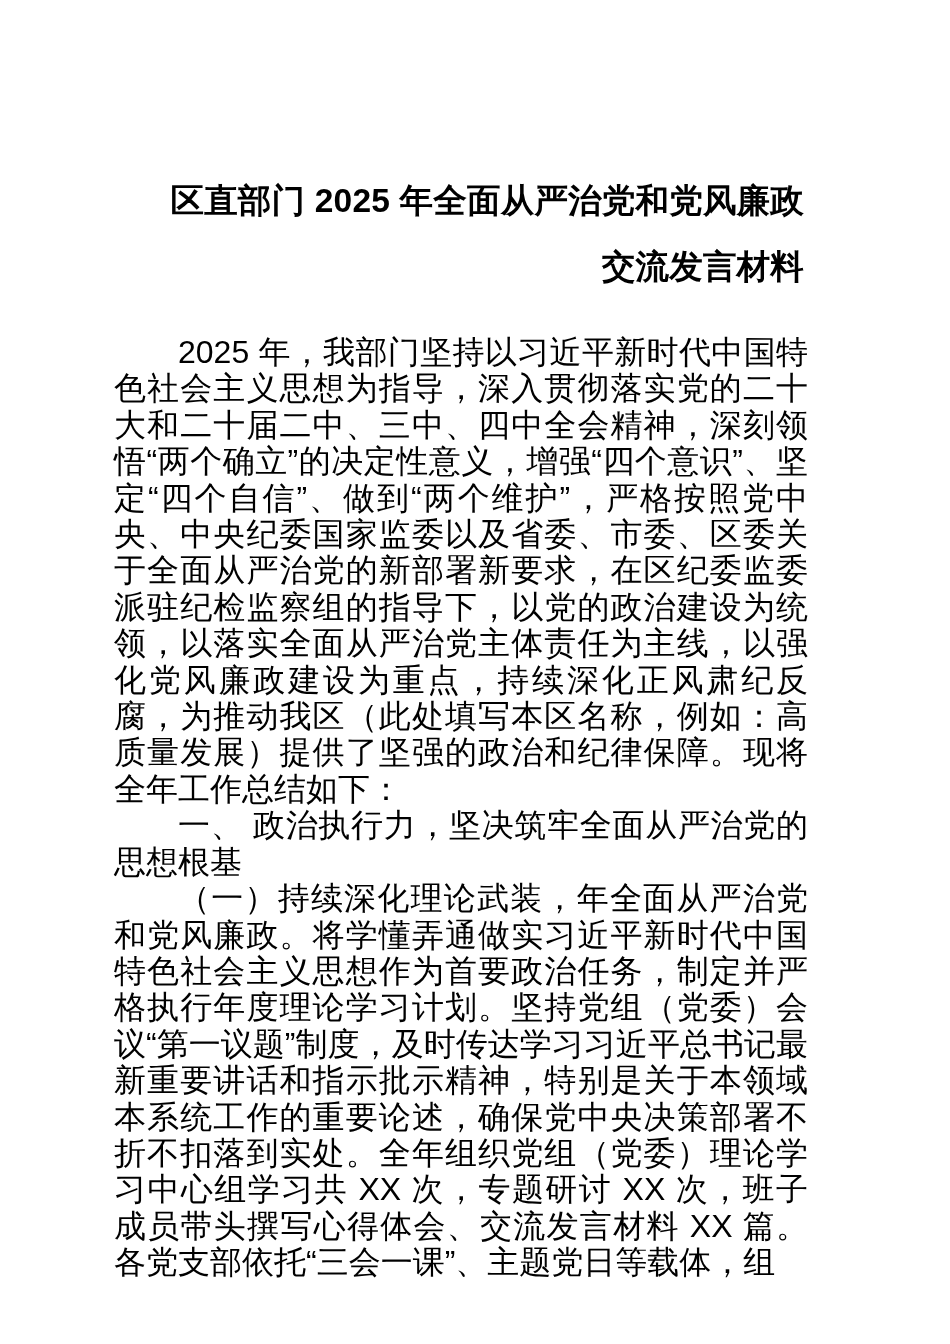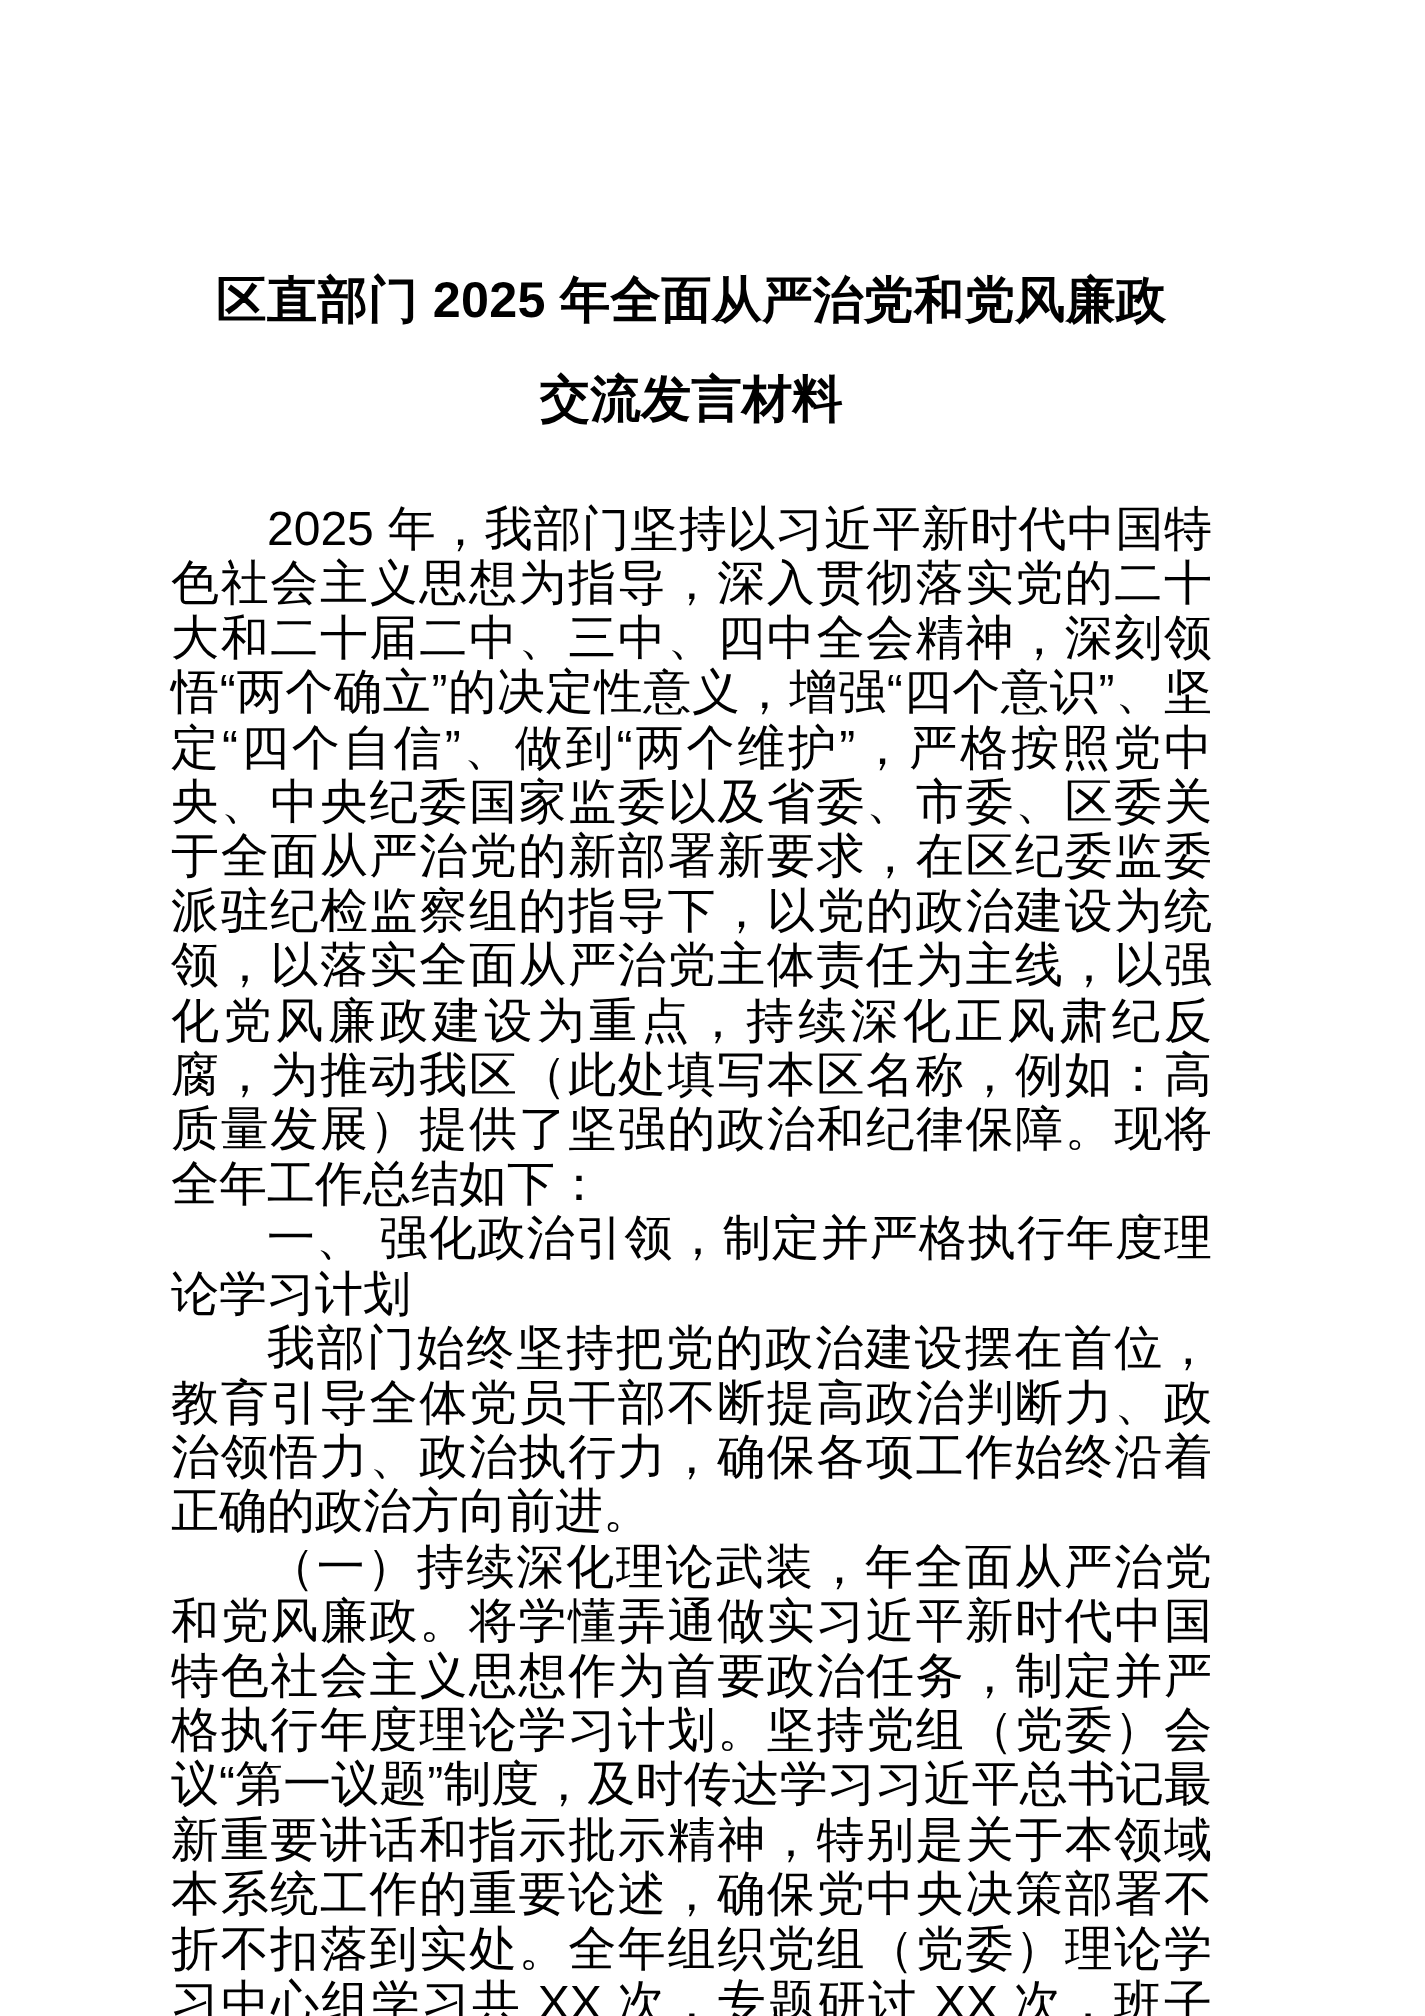--- a/index.html
+++ b/index.html
@@ -20,21 +20,21 @@
   .doc-body {
     position: absolute;
     left: 114px;
     top: 168px;
     width: 694px;
   }
   .doc-title {
     font-size: 33.5px;
     font-weight: bold;
     line-height: 66px;
-    text-align: center;
+    text-align: right;
     letter-spacing: 0.2px;
     margin: 0 0 0 0;
     padding: 0 4px;
     word-break: break-all;
   }
   .spacer-after-title {
     height: 34px;
   }
   .para {
     font-size: 32px;
@@ -61,20 +61,19 @@
 
     <div class="doc-title">
       <div>区直部门 2025 年全面从严治党和党风廉政</div>
       <div>交流发言材料</div>
     </div>
 
     <div class="spacer-after-title"></div>
 
     <p class="para indent">2025 年，我部门坚持以习近平新时代中国特色社会主义思想为指导，深入贯彻落实党的二十大和二十届二中、三中、四中全会精神，深刻领悟“两个确立”的决定性意义，增强“四个意识”、坚定“四个自信”、做到“两个维护”，严格按照党中央、中央纪委国家监委以及省委、市委、区委关于全面从严治党的新部署新要求，在区纪委监委派驻纪检监察组的指导下，以党的政治建设为统领，以落实全面从严治党主体责任为主线，以强化党风廉政建设为重点，持续深化正风肃纪反腐，为推动我区（此处填写本区名称，例如：高质量发展）提供了坚强的政治和纪律保障。现将全年工作总结如下：</p>
 
-    <p class="para heading-num">一、 强化政治引领，制定并严格执行年度理论学习计划</p>
+    <p class="para heading-num">一、 政治执行力，坚决筑牢全面从严治党的思想根基</p>
 
-    <p class="para indent">我部门始终坚持把党的政治建设摆在首位，教育引导全体党员干部不断提高政治判断力、政治领悟力、政治执行力，确保各项工作始终沿着正确的政治方向前进。</p>
 
     <p class="para indent">（一）持续深化理论武装，年全面从严治党和党风廉政。将学懂弄通做实习近平新时代中国特色社会主义思想作为首要政治任务，制定并严格执行年度理论学习计划。坚持党组（党委）会议“第一议题”制度，及时传达学习习近平总书记最新重要讲话和指示批示精神，特别是关于本领域本系统工作的重要论述，确保党中央决策部署不折不扣落到实处。全年组织党组（党委）理论学习中心组学习共 XX 次，专题研讨 XX 次，班子成员带头撰写心得体会、交流发言材料 XX 篇。各党支部依托“三会一课”、主题党日等载体，组</p>
 
   </div>
 </div>
 
 </body></html>

